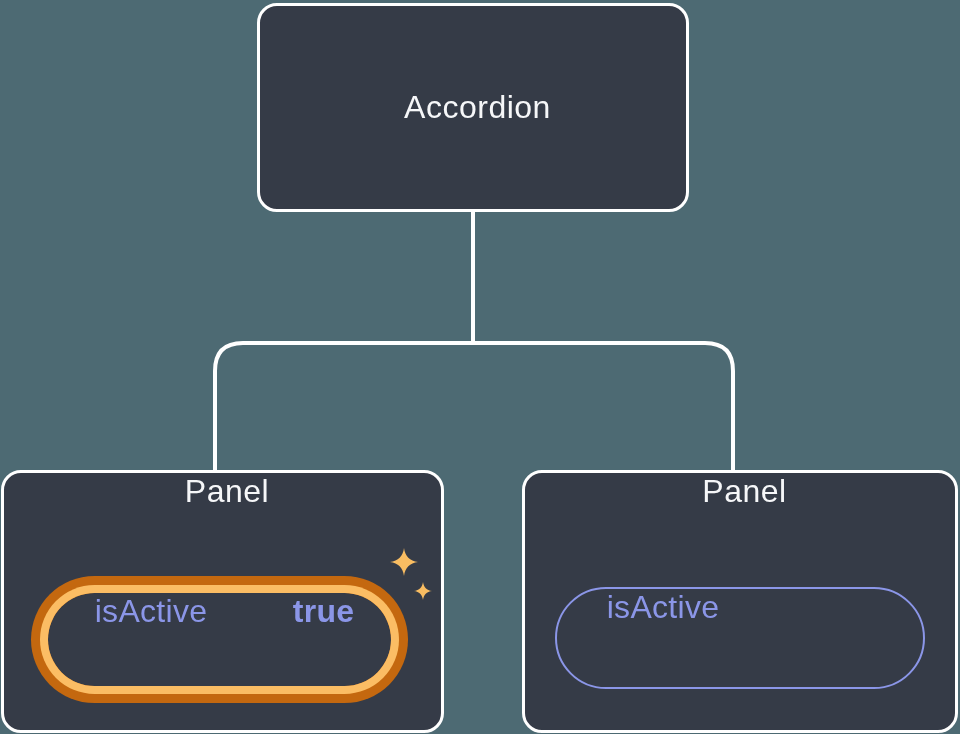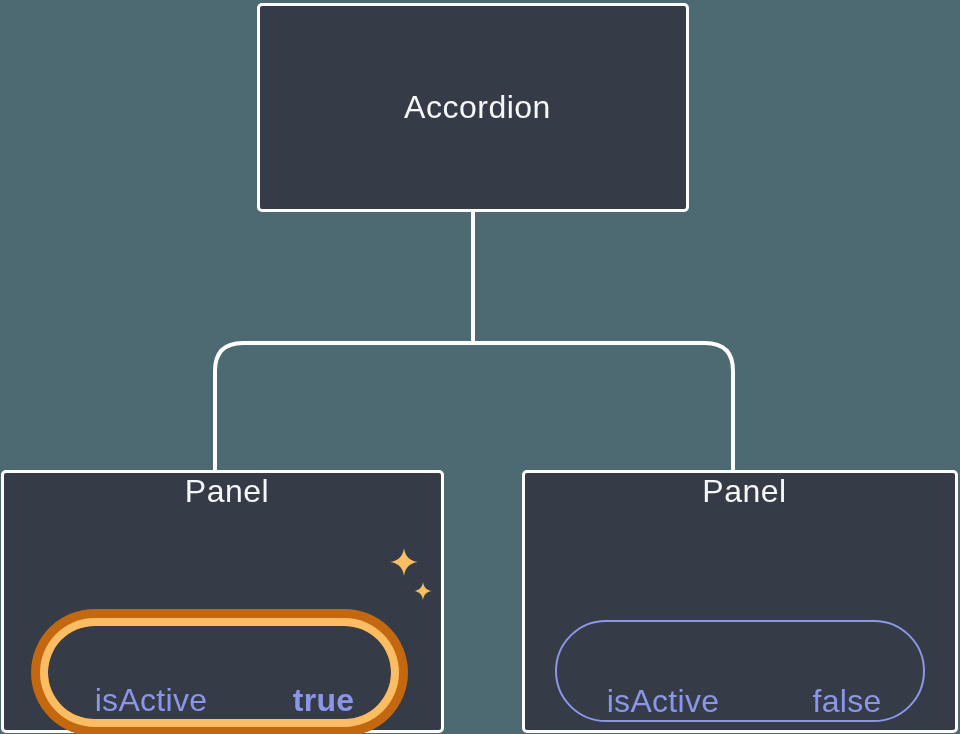--- a/index.html
+++ b/index.html
@@ -18,21 +18,21 @@
   html,body{width:960px;height:734px;overflow:hidden;}
   body{font-family:"Liberation Sans",sans-serif;background:var(--bg);}
   #canvas{position:relative;width:960px;height:734px;background:var(--bg);overflow:hidden;}
 
   #connectors{position:absolute;left:0;top:0;width:960px;height:734px;}
 
   .card{
     position:absolute;
     background:var(--card);
     border:3.5px solid var(--card-border);
-    border-radius:5px;
+    border-radius:20px;
     padding-left:9px;
   }
   .card .title{
     color:var(--title);
     font-size:32px;
     font-weight:500;
     letter-spacing:.5px;
     text-align:center;
   }
 
@@ -42,23 +42,22 @@
   }
 
   .card.panel-left{left:1px;top:470px;width:443px;height:263px;}
   .card.panel-right{left:522px;top:470px;width:436px;height:263px;}
   .card.panel-left .title,
   .card.panel-right .title{}
 
   .pill{
     position:absolute;
     display:flex;
-    align-items:flex-end;
+    align-items:flex-start;
     overflow:hidden;
-    margin-top:33px;
   }
   .seg{
     display:flex;align-items:center;justify-content:center;
     color:var(--purple);
     font-size:32px;
     letter-spacing:.3px;
   }
   .seg.value-bold{font-weight:700;}
   .divider{width:2px;}
 
@@ -121,17 +120,16 @@
       </svg>
     </span>
   </div>
 
   <div class="card panel-right">
     <div class="title">Panel</div>
 
     <div class="pill inactive">
       <div class="seg name">isActive</div>
       <div class="divider"></div>
-      <div class="seg value">false</div>
     </div>
   </div>
 
 </div>
 
 </body></html>

